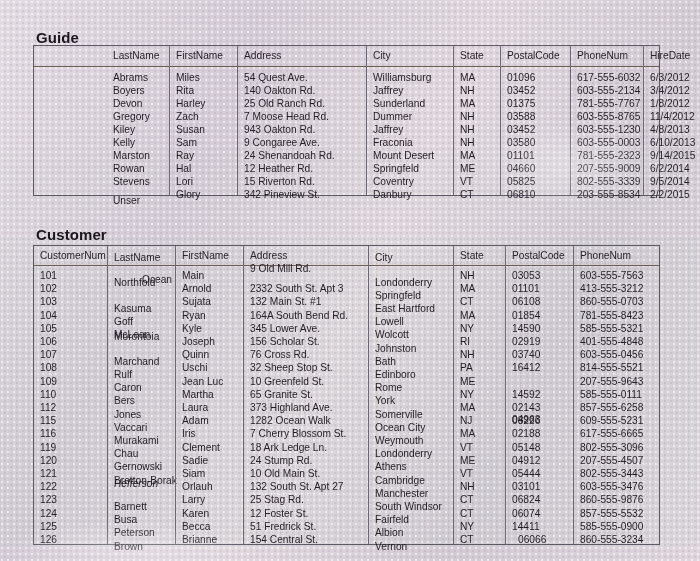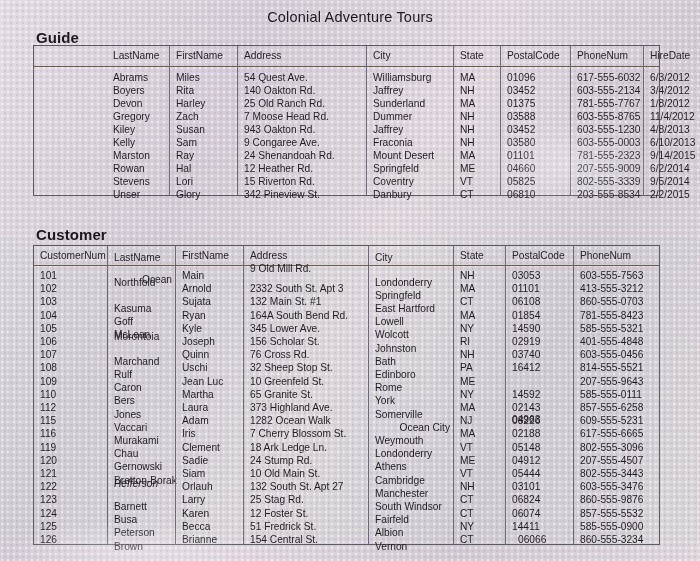--- a/index.html
+++ b/index.html
@@ -122,37 +122,36 @@
 </head>
 <body>
 
 <div id="page"></div>
 
 <div id="sheet">
 
   <div class="scan-band" id="band-b"></div>
   <div class="scan-band" id="band-a"></div>
 
-  <div class="doc-title">Colonial Adventure Tours</div>
 
   <div class="section-label" id="guide-label">Guide</div>
   <div class="tbl" id="tbl-guide">
     <div class="hdr-rule"></div>
       <div class="col" style="left: 73px; width: 62px;">
         <div class="cell hd" style="top: 4px;">LastName</div>
         <div class="cell" style="top: 26px;">Abrams</div>
         <div class="cell" style="top: 39px;">Boyers</div>
         <div class="cell" style="top: 52px;">Devon</div>
         <div class="cell" style="top: 65px;">Gregory</div>
         <div class="cell" style="top: 78px;">Kiley</div>
         <div class="cell" style="top: 91px;">Kelly</div>
         <div class="cell" style="top: 104px;">Marston</div>
         <div class="cell" style="top: 117px;">Rowan</div>
         <div class="cell" style="top: 130px;">Stevens</div>
-        <div class="cell" style="top: 143px;">Unser</div>
+        <div class="cell" style="top: 149px;">Unser</div>
       </div>
       <div class="col" style="left: 135px; width: 68px;">
         <div class="cell hd" style="top: 4px;">FirstName</div>
         <div class="cell" style="top: 26px;">Miles</div>
         <div class="cell" style="top: 39px;">Rita</div>
         <div class="cell" style="top: 52px;">Harley</div>
         <div class="cell" style="top: 65px;">Zach</div>
         <div class="cell" style="top: 78px;">Susan</div>
         <div class="cell" style="top: 91px;">Sam</div>
         <div class="cell" style="top: 104px;">Ray</div>
@@ -345,21 +344,21 @@
         <div class="cell" style="top: 43.7px;">Springfeld</div>
         <div class="cell" style="top: 56.9px;">East Hartford</div>
         <div class="cell" style="top: 70.1px;">Lowell</div>
         <div class="cell" style="top: 83.3px;">Wolcott</div>
         <div class="cell" style="top: 96.5px;">Johnston</div>
         <div class="cell" style="top: 109.7px;">Bath</div>
         <div class="cell" style="top: 122.9px;">Edinboro</div>
         <div class="cell" style="top: 136.1px;">Rome</div>
         <div class="cell" style="top: 149.3px;">York</div>
         <div class="cell" style="top: 162.5px;">Somerville</div>
-        <div class="cell" style="top: 175.7px; text-align: right;">Ocean City</div>
+        <div class="cell" style="top: 175.7px;">Ocean City</div>
         <div class="cell" style="top: 188.9px;">Weymouth</div>
         <div class="cell" style="top: 202.1px;">Londonderry</div>
         <div class="cell" style="top: 215.3px;">Athens</div>
         <div class="cell" style="top: 228.5px;">Cambridge</div>
         <div class="cell" style="top: 241.7px;">Manchester</div>
         <div class="cell" style="top: 254.9px;">South Windsor</div>
         <div class="cell" style="top: 268.1px;">Fairfeld</div>
         <div class="cell" style="top: 281.3px;">Albion</div>
         <div class="cell" style="top: 294.5px;">Vernon</div>
       </div>

